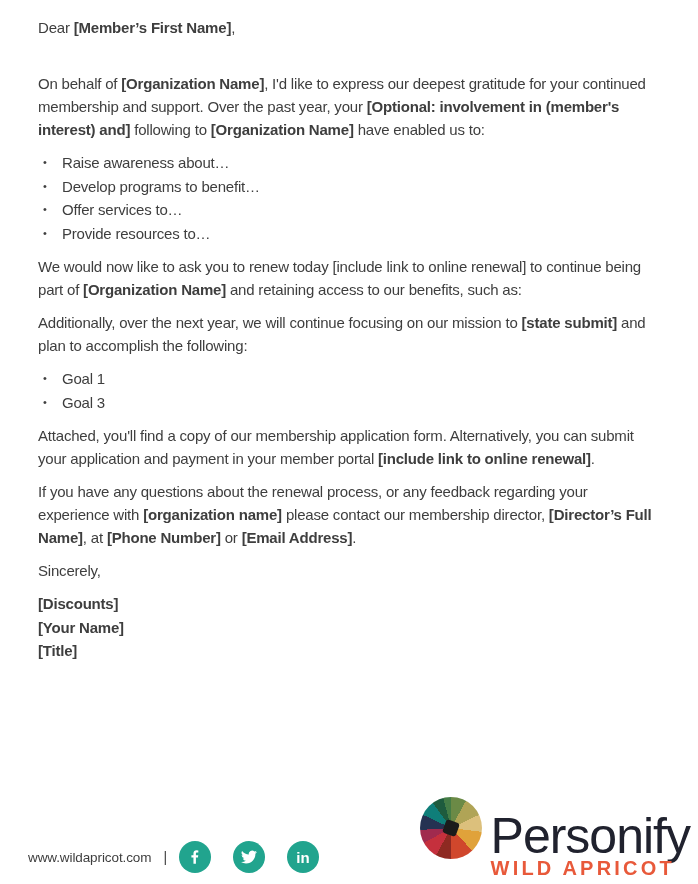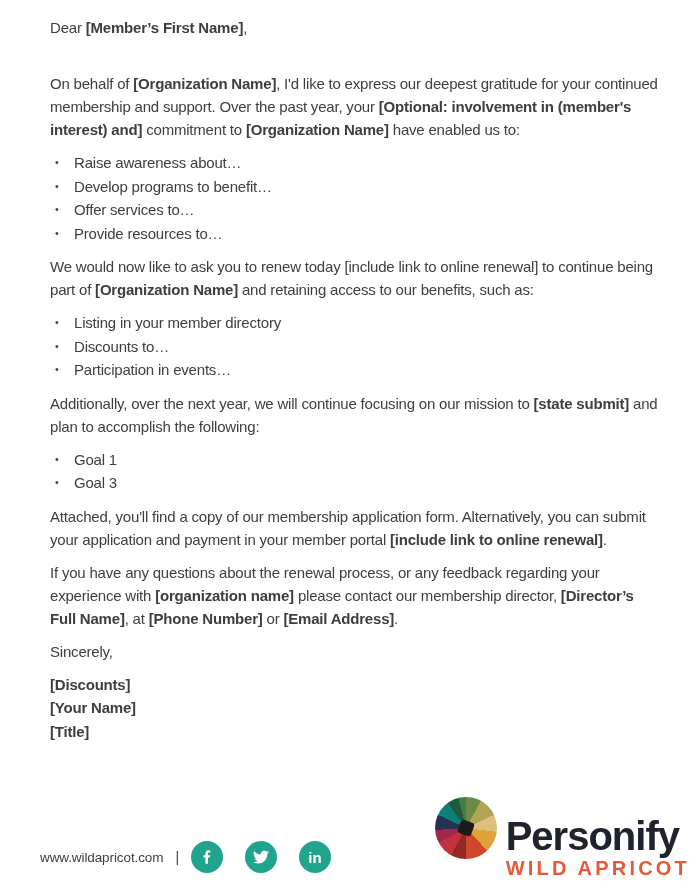--- a/index.html
+++ b/index.html
@@ -6,40 +6,40 @@
   .page {
     width: 698px; height: 884px;
     position: relative;
     background: #ffffff;
     font-family: "Liberation Sans", sans-serif;
     color: var(--text, #3e3e3e);
     overflow: hidden;
   }
   .letter {
     position: absolute;
-    top: 16px; left: 50px; right: 36px;
+    top: 16px; left: 38px; right: 36px;
     font-size: 15px;
     line-height: 23px;
     letter-spacing: -0.2px;
   }
   .letter p { margin: 0 0 10px 0; }
   .letter p.salutation { margin-bottom: 33px; }
   .letter strong { font-weight: bold; }
   .letter ul { list-style: none; margin: 0 0 10px 0; padding: 0; }
   .letter li { position: relative; padding-left: 24px; line-height: 23.5px; }
   .letter li::before {
     content: "\2022";
     position: absolute; left: 5px; top: 0;
     font-size: 11px;
   }
   .letter p.signature-block { line-height: 23.6px; }
 
   .footer {
     position: absolute;
-    left: 40px; right: 8px; bottom: 4px;
+    left: 28px; right: 8px; bottom: 4px;
     display: flex;
     justify-content: space-between;
     align-items: flex-end;
   }
   .footer-left {
     display: flex; align-items: center;
     margin-bottom: 7px;
   }
   .website { font-size: 13.5px; color: var(--text, #3e3e3e); letter-spacing: -0.1px; cursor: pointer; }
   .separator { margin: 0 12px 0 12px; font-size: 14px; color: var(--text, #3e3e3e); }
@@ -80,51 +80,46 @@
   .pinwheel::after {
     content: "";
     position: absolute; top: 24px; left: 24px;
     width: 14px; height: 14px;
     background: #1b1b1b;
     border-radius: 3px;
     transform: rotate(20deg);
   }
   .logo-text { display: flex; flex-direction: column; }
   .brand {
-    font-size: 40px; font-weight: bold;
+    font-size: 50px; font-weight: normal;
     color: var(--navy, #20222e);
     line-height: 38px; letter-spacing: -1px; margin-top: 42px;
   }
   .tagline {
     font-size: 20px; font-weight: bold;
     color: var(--orange, #e8593a);
     letter-spacing: 3.2px;
     margin-top: 2px;
   }
 </style>
 </head>
 <body>
 
 <div class="page">
 
   <div class="letter">
       <p class="salutation"><span>Dear </span><strong>[Member’s First Name]</strong><span>,</span></p>
-      <p><span>On behalf of </span><strong>[Organization Name]</strong><span>, I'd like to express our deepest gratitude for your continued membership and support. Over the past year, your </span><strong>[Optional: involvement in (member's interest) and]</strong><span> commitment to </span><strong>[Organization Name]</strong><span> have enabled us to:</span></p>
+      <p><span>On behalf of </span><strong>[Organization Name]</strong><span>, I'd like to express our deepest gratitude for your continued membership and support. Over the past year, your </span><strong>[Optional: involvement in (member's interest) and]</strong><span> following to </span><strong>[Organization Name]</strong><span> have enabled us to:</span></p>
       <ul>
         <li>Raise awareness about…</li>
         <li>Develop programs to benefit…</li>
         <li>Offer services to…</li>
         <li>Provide resources to…</li>
       </ul>
       <p><span>We would now like to ask you to renew today [include link to online renewal] to continue being part of </span><strong>[Organization Name]</strong><span> and retaining access to our benefits, such as:</span></p>
-      <ul>
-        <li>Listing in your member directory</li>
-        <li>Discounts to…</li>
-        <li>Participation in events…</li>
-      </ul>
       <p><span>Additionally, over the next year, we will continue focusing on our mission to </span><strong>[state submit]</strong><span> and plan to accomplish the following:</span></p>
       <ul>
         <li>Goal 1</li>
         <li>Goal 3</li>
       </ul>
       <p><span>Attached, you'll find a copy of our membership application form. Alternatively, you can submit your application and payment in your member portal </span><strong>[include link to online renewal]</strong><span>.</span></p>
       <p><span>If you have any questions about the renewal process, or any feedback regarding your experience with </span><strong>[organization name]</strong><span> please contact our membership director, </span><strong>[Director’s Full Name]</strong><span>, at </span><strong>[Phone Number]</strong><span> or </span><strong>[Email Address]</strong><span>.</span></p>
       <p><span>Sincerely,</span></p>
       <p class="signature-block"><strong>[Discounts]</strong><br><strong>[Your Name]</strong><br><strong>[Title]</strong></p>
     </div>

